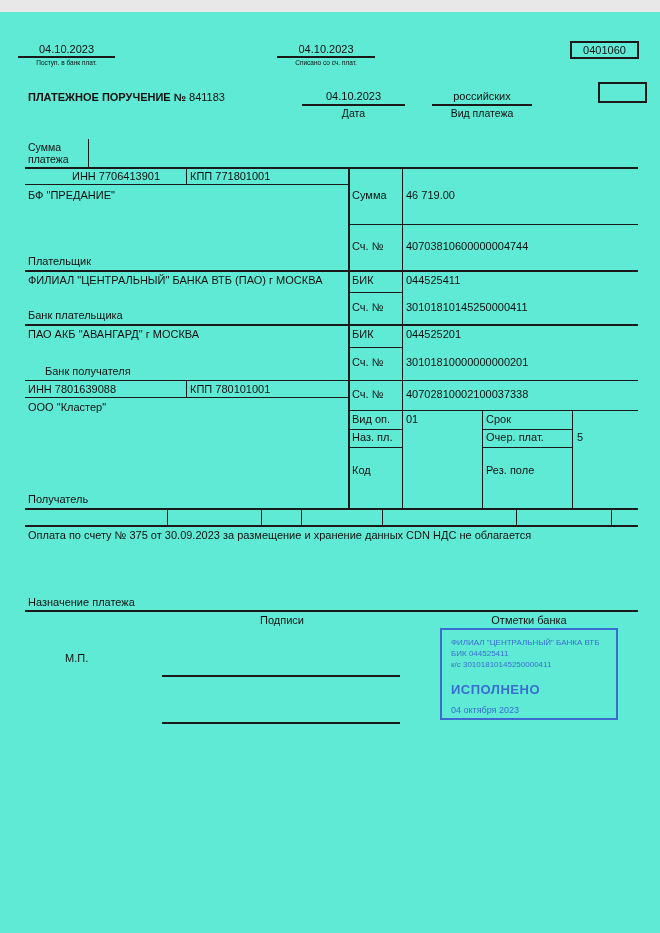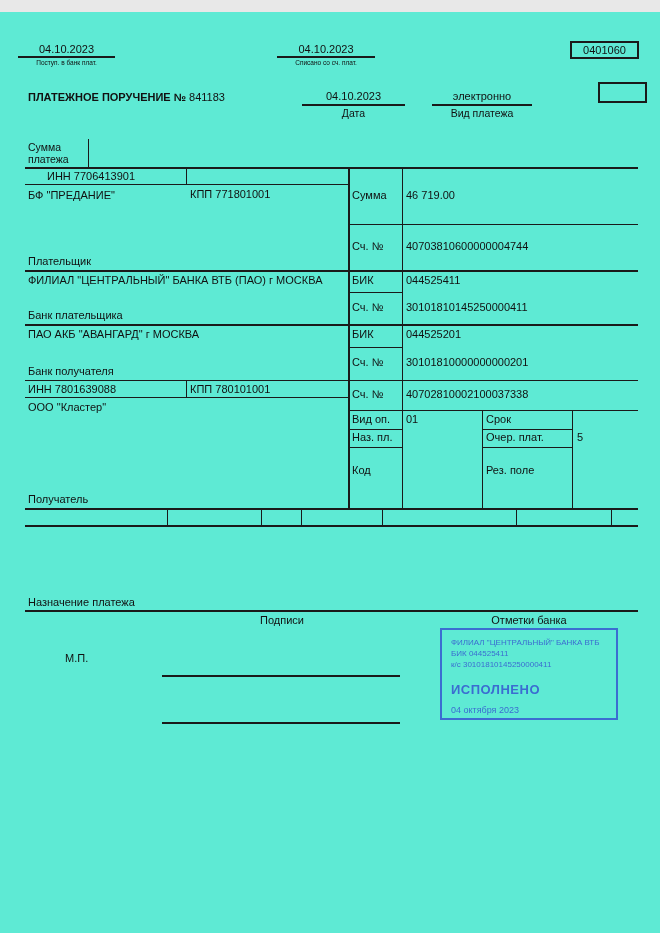--- a/index.html
+++ b/index.html
@@ -43,21 +43,21 @@
   <div class="abs box t ctr" style="left:570px;top:29px;width:69px;height:18px;line-height:15px;">0401060</div>
 
   <div class="abs t" style="left:28px;top:79px;">
     <span class="b">ПЛАТЕЖНОЕ ПОРУЧЕНИЕ №</span>
     <span>841183</span>
   </div>
   <div class="abs t ctr" style="left:302px;top:78px;width:103px;">04.10.2023</div>
   <div class="abs hl2" style="left:302px;top:92px;width:103px;"></div>
   <div class="abs md ctr" style="left:302px;top:95px;width:103px;">Дата</div>
 
-  <div class="abs t ctr" style="left:432px;top:78px;width:100px;">электронно</div>
+  <div class="abs t ctr" style="left:432px;top:78px;width:100px;">российских</div>
   <div class="abs hl2" style="left:432px;top:92px;width:100px;"></div>
   <div class="abs md ctr" style="left:432px;top:95px;width:100px;">Вид платежа</div>
 
   <div class="abs box" style="left:598px;top:70px;width:49px;height:21px;"></div>
 
   <div class="abs md" style="left:28px;top:129px;width:56px;">Сумма платежа</div>
   <div class="abs vl" style="left:88px;top:127px;height:28px;"></div>
 
   <div class="abs hl2" style="left:25px;top:155px;width:613px;"></div>
   <div class="abs hl" style="left:25px;top:172px;width:323px;"></div>
@@ -83,28 +83,28 @@
   <div class="abs vl" style="left:482px;top:398px;height:98px;"></div>
   <div class="abs vl" style="left:572px;top:398px;height:98px;"></div>
 
   <div class="abs vl" style="left:167px;top:496px;height:17px;"></div>
   <div class="abs vl" style="left:261px;top:496px;height:17px;"></div>
   <div class="abs vl" style="left:301px;top:496px;height:17px;"></div>
   <div class="abs vl" style="left:382px;top:496px;height:17px;"></div>
   <div class="abs vl" style="left:516px;top:496px;height:17px;"></div>
   <div class="abs vl" style="left:611px;top:496px;height:17px;"></div>
 
-  <div class="abs t" style="left:12px;top:158px;padding-left:35px;">ИНН 7706413901</div>
-  <div class="abs t" style="left:190px;top:176px;">КПП 771801001</div>
+  <div class="abs t" style="left:37px;top:158px;padding-left:35px;">ИНН 7706413901</div>
+  <div class="abs t" style="left:190px;top:158px;">КПП 771801001</div>
   <div class="abs t" style="left:28px;top:177px;">БФ "ПРЕДАНИЕ"</div>
   <div class="abs t" style="left:28px;top:243px;">Плательщик</div>
   <div class="abs t" style="left:28px;top:262px;">ФИЛИАЛ "ЦЕНТРАЛЬНЫЙ" БАНКА ВТБ (ПАО) г МОСКВА</div>
   <div class="abs t" style="left:28px;top:297px;">Банк плательщика</div>
   <div class="abs t" style="left:28px;top:316px;">ПАО АКБ "АВАНГАРД" г МОСКВА</div>
-  <div class="abs t" style="left:28px;top:353px;">Банк получателя</div>
+  <div class="abs t" style="left:45px;top:353px;">Банк получателя</div>
   <div class="abs t" style="left:28px;top:371px;">ИНН 7801639088</div>
   <div class="abs t" style="left:190px;top:371px;text-align:center;">КПП 780101001</div>
   <div class="abs t" style="left:28px;top:389px;">ООО "Кластер"</div>
   <div class="abs t" style="left:28px;top:481px;">Получатель</div>
 
   <div class="abs t" style="left:352px;top:177px;">Сумма</div>
   <div class="abs t" style="left:406px;top:177px;">46 719.00</div>
 
   <div class="abs t" style="left:352px;top:228px;">Сч. №</div>
   <div class="abs t" style="left:406px;top:228px;">40703810600000004744</div>
@@ -126,20 +126,21 @@
   <div class="abs t" style="left:406px;top:401px;">01</div>
   <div class="abs t" style="left:486px;top:401px;">Срок</div>
 
   <div class="abs t" style="left:352px;top:419px;">Наз. пл.</div>
   <div class="abs t" style="left:486px;top:419px;">Очер. плат.</div>
   <div class="abs t" style="left:577px;top:419px;">5</div>
 
   <div class="abs t" style="left:352px;top:452px;">Код</div>
   <div class="abs t" style="left:486px;top:452px;">Рез. поле</div>
 
+  <div class="abs t" style="left:28px;top:517px;">Оплата по счету № 375 от 30.09.2023 за размещение и хранение данных CDN НДС не облагается</div>
   <div class="abs t" style="left:28px;top:584px;">Назначение платежа</div>
   <div class="abs hl2" style="left:25px;top:598px;width:613px;"></div>
 
   <div class="abs t ctr" style="left:162px;top:602px;width:240px;">Подписи</div>
   <div class="abs t ctr" style="left:440px;top:602px;width:178px;">Отметки банка</div>
 
   <div class="abs t" style="left:65px;top:640px;">М.П.</div>
 
   <div class="abs hl2" style="left:162px;top:663px;width:238px;"></div>
   <div class="abs hl2" style="left:162px;top:710px;width:238px;"></div>

